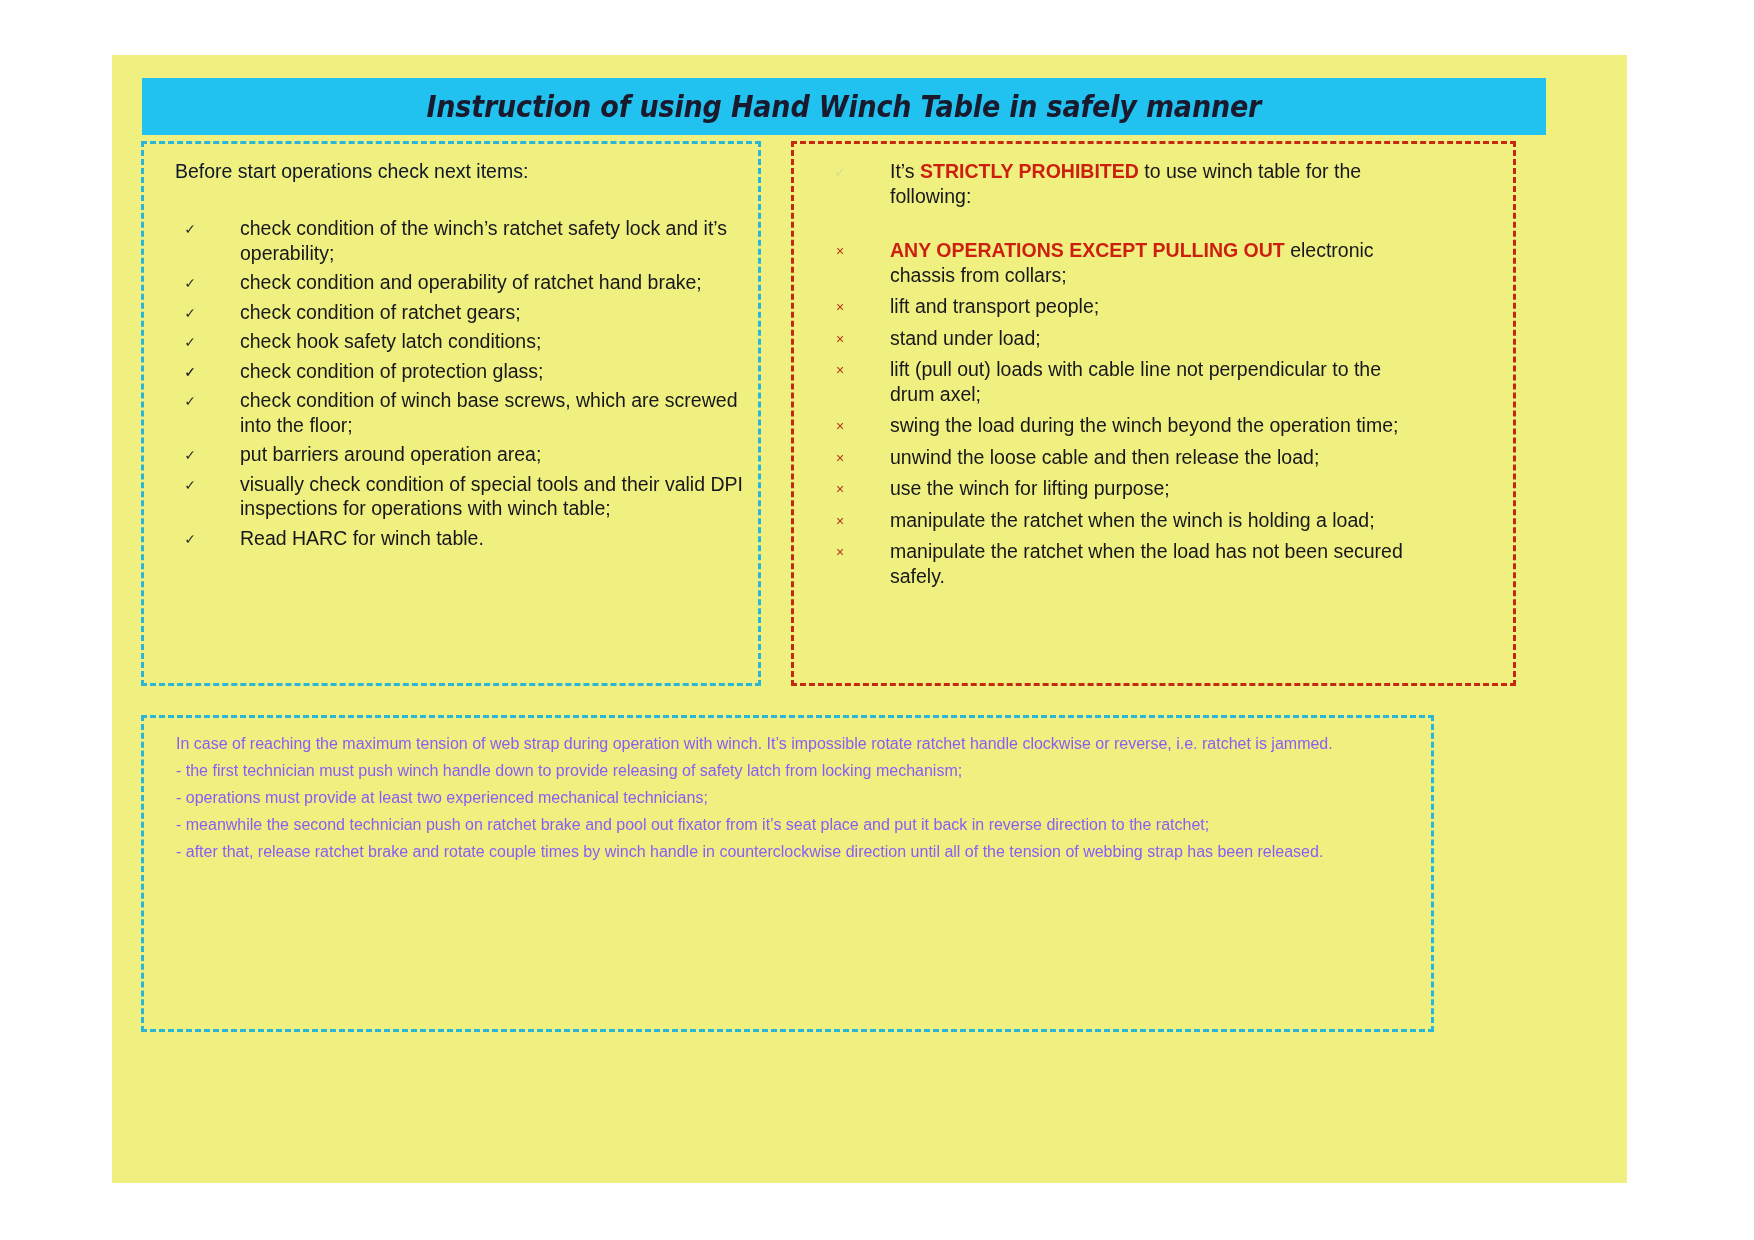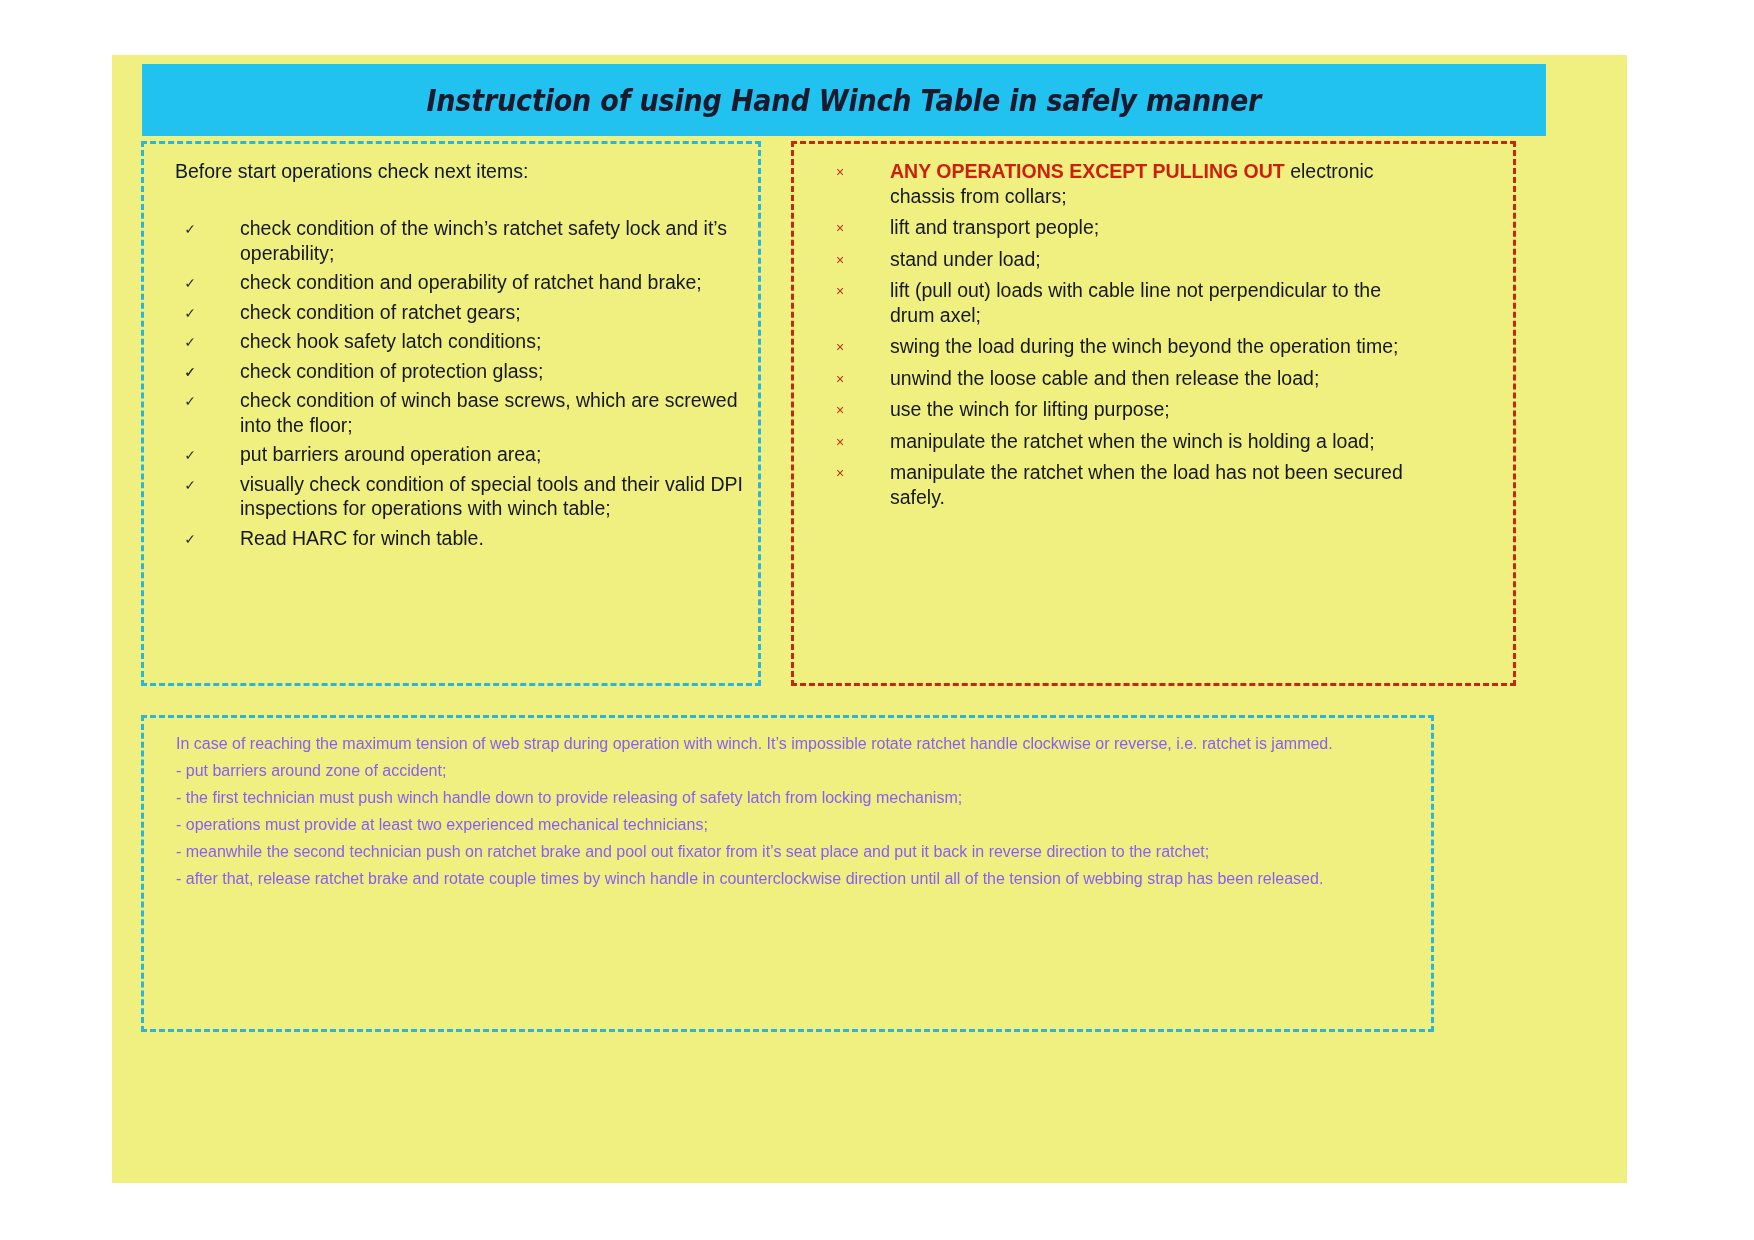--- a/index.html
+++ b/index.html
@@ -21,23 +21,23 @@
     top: 55px;
     width: 1515px;
     height: 1128px;
     background: #eff07f;
   }
 
   
   #title-bar {
     position: absolute;
     left: 30px;
-    top: 9px;
+    top: 23px;
     width: 1404px;
-    height: 72px;
+    height: 57px;
     background: #22c2f0;
     display: flex;
     align-items: center;
     justify-content: center;
   }
   #title-text {
     font-family: "DejaVu Sans", sans-serif;
     font-style: italic;
     font-weight: 600;
     font-size: 30px;
@@ -159,36 +159,36 @@
         <li><span class="marker check">✓</span><span>check condition of protection glass;</span></li>
         <li><span class="marker check">✓</span><span>check condition of winch base screws, which are screwed into the floor;</span></li>
         <li><span class="marker check">✓</span><span>put barriers around operation area;</span></li>
         <li><span class="marker check">✓</span><span>visually check condition of special tools and their valid DPI inspections for operations with winch table;</span></li>
         <li><span class="marker check">✓</span><span>Read HARC for winch table.</span></li>
       </ul>
   </div>
 
   <div class="panel" id="panel-prohibited">
     <ul class="blist" id="prohibited-list">
+        <li class="lead"><span class="marker check-faint">✓</span><span>It’s </span><span class="rd">STRICTLY PROHIBITED</span><span> to use winch table for the following:</span></li>
         <li><span class="marker cross">×</span><span class="rd">ANY OPERATIONS EXCEPT PULLING OUT</span><span> electronic chassis from collars;</span></li>
         <li><span class="marker cross">×</span><span>lift and transport people;</span></li>
         <li><span class="marker cross">×</span><span>stand under load;</span></li>
         <li><span class="marker cross">×</span><span>lift (pull out) loads with cable line not perpendicular to the drum axel;</span></li>
         <li><span class="marker cross">×</span><span>swing the load during the winch beyond the operation time;</span></li>
         <li><span class="marker cross">×</span><span>unwind the loose cable and then release the load;</span></li>
         <li><span class="marker cross">×</span><span>use the winch for lifting purpose;</span></li>
         <li><span class="marker cross">×</span><span>manipulate the ratchet when the winch is holding a load;</span></li>
         <li><span class="marker cross">×</span><span>manipulate the ratchet when the load has not been secured safely.</span></li>
       </ul>
   </div>
 
   <div class="panel" id="panel-jam">
     <div id="jam-body">
         <p>In case of reaching the maximum tension of web strap during operation with winch. It’s impossible rotate ratchet handle clockwise or reverse, i.e. ratchet is jammed.</p>
-        <p>- put barriers around zone of accident;</p>
         <p>- the first technician must push winch handle down to provide releasing of safety latch from locking mechanism;</p>
         <p>- operations must provide at least two experienced mechanical technicians;</p>
         <p>- meanwhile the second technician push on ratchet brake and pool out fixator from it’s seat place and put it back in reverse direction to the ratchet;</p>
         <p>- after that, release ratchet brake and rotate couple times by winch handle in counterclockwise direction until all of the tension of webbing strap has been released.</p>
       </div>
   </div>
 
 </div>
 
 </body></html>

